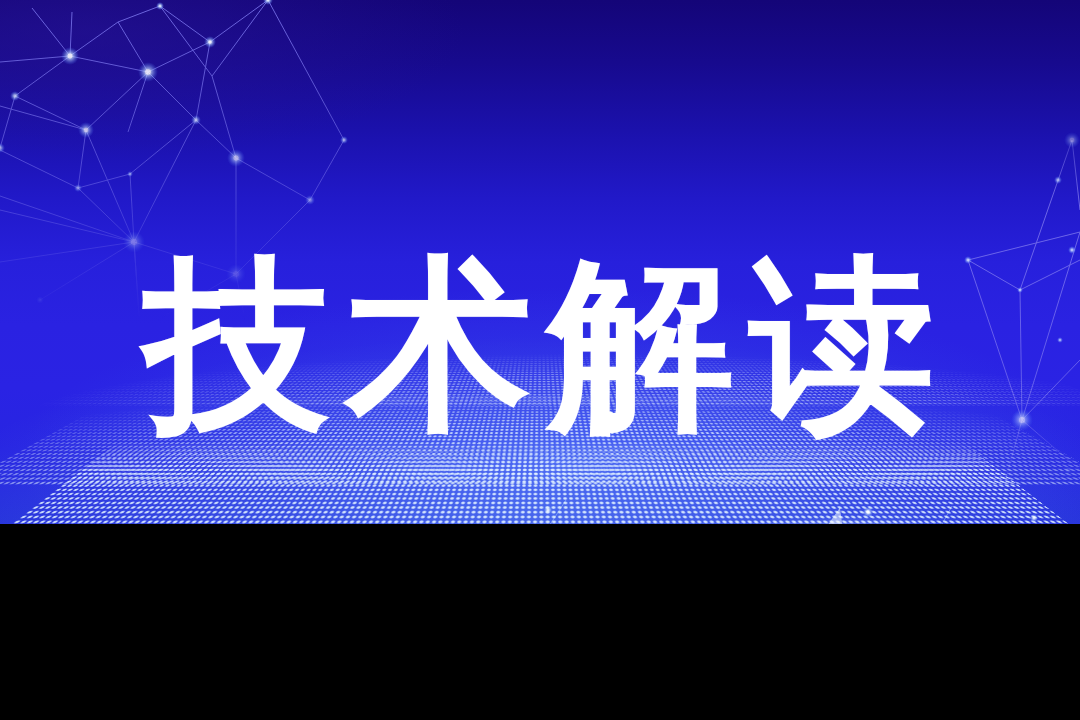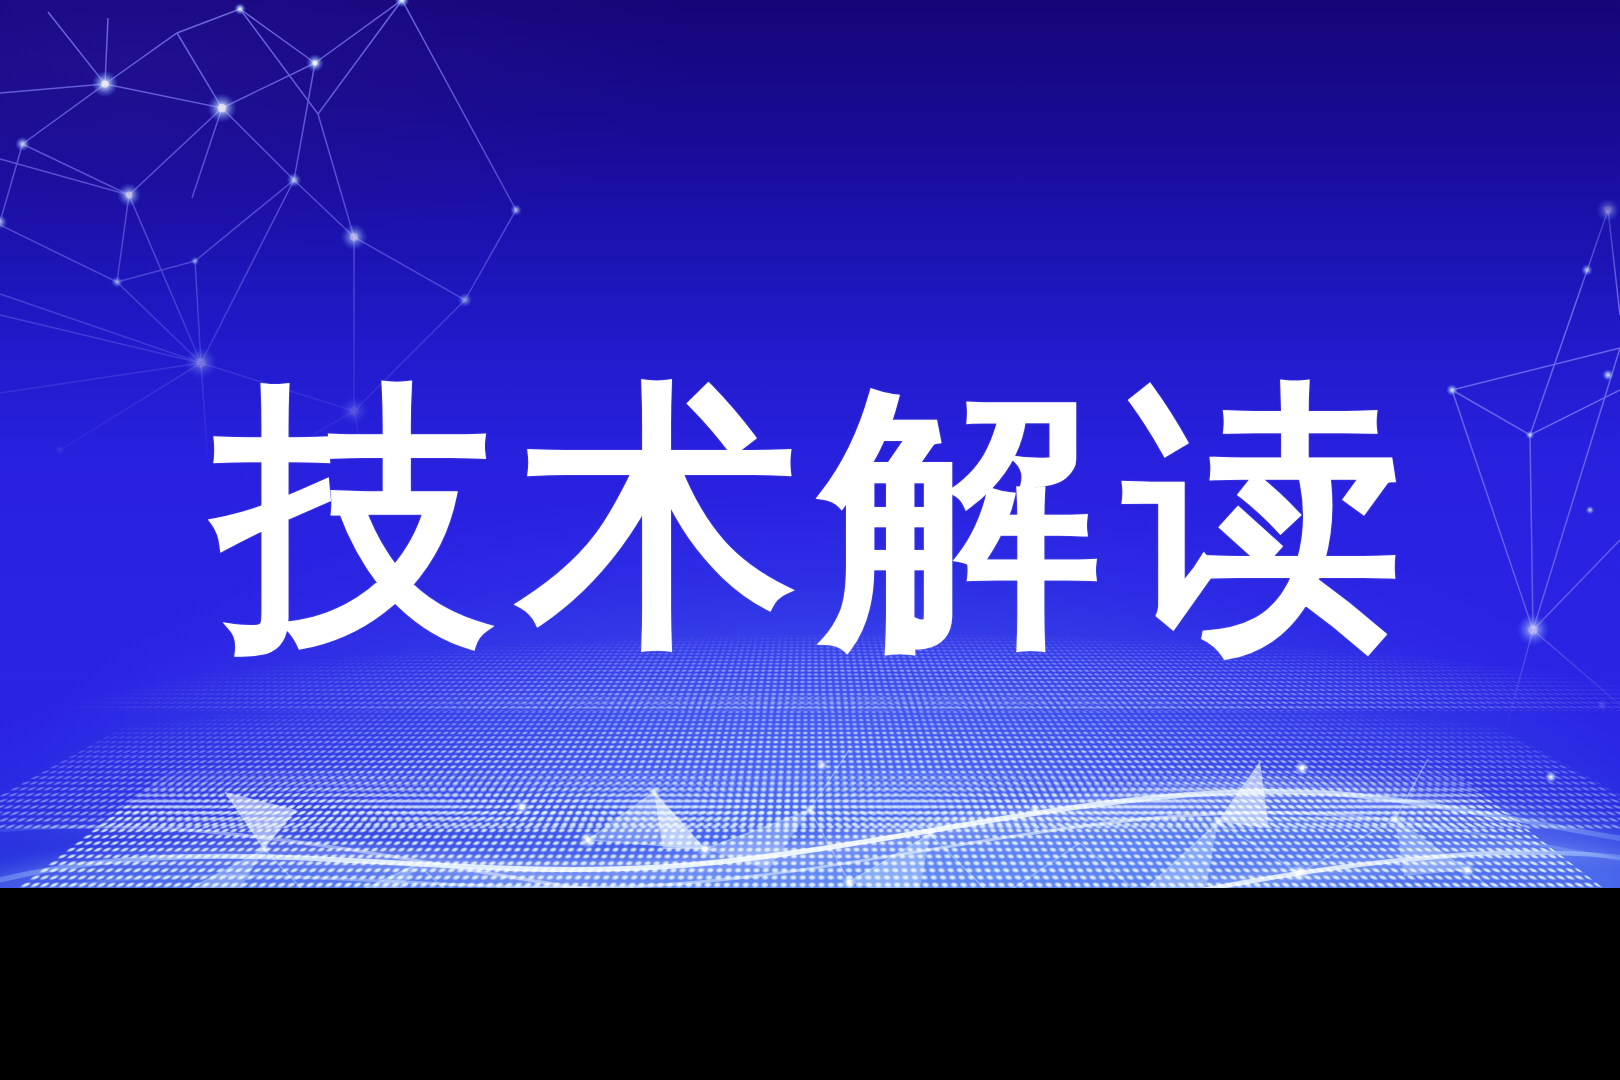--- a/index.html
+++ b/index.html
@@ -2,21 +2,21 @@
 <html><head>
 <meta charset="utf-8">
 <title>技术解读</title>
 <style>
   html,body{margin:0;padding:0;background:#000;}
   *{box-sizing:border-box;}
 
   .banner{
     position:relative;
     width:1080px;
-    height:592px;
+    height:524px;
     overflow:hidden;
     font-family:"DejaVu Sans","Liberation Sans",sans-serif;
     background:
       linear-gradient(180deg,
         #140578 0%,
         #170a8e 12%,
         #1b11ac 25%,
         #2119c9 38%,
         #2720dc 50%,
         #2a22e2 62%,

